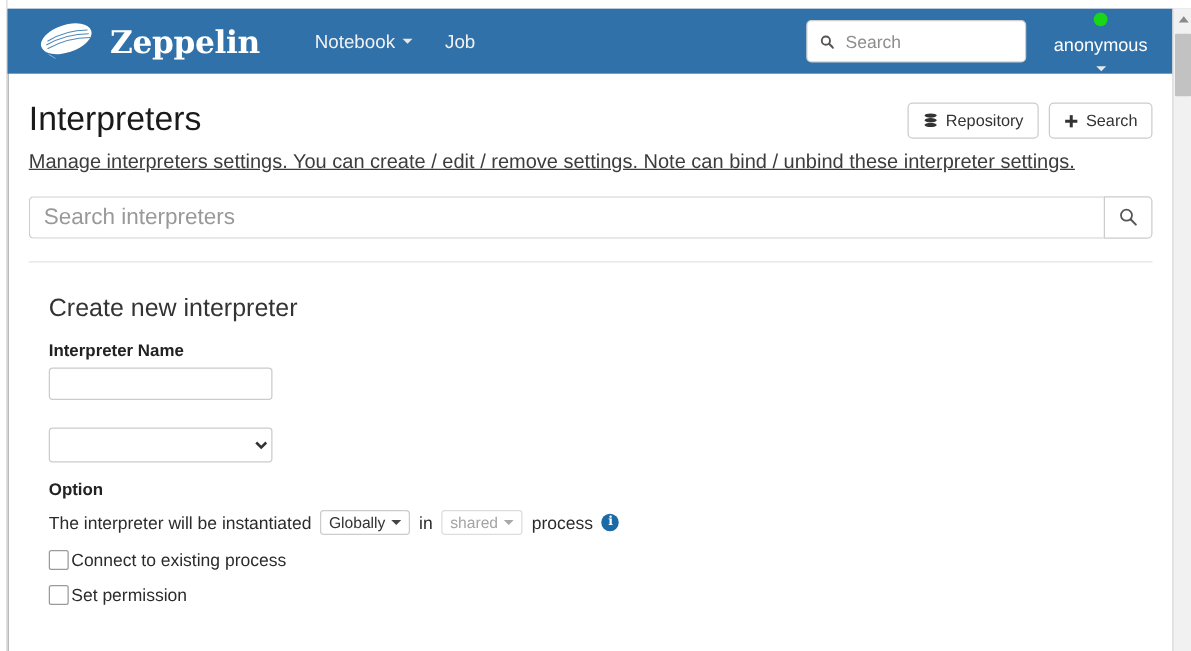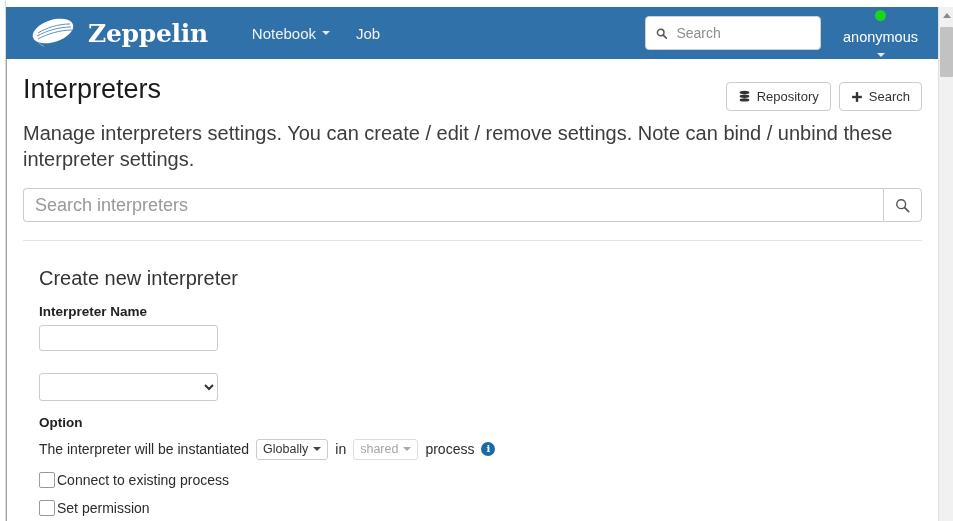--- a/index.html
+++ b/index.html
@@ -129,21 +129,21 @@
     position: absolute;
     left: 7px; top: 59px;
     width: 931px;
     height: 462px;
     background: #ffffff;
     padding: 0 16px;
   }
 
   .page-head {
     display: flex;
-    align-items: flex-start;
+    align-items: flex-end;
     padding-top: 14px;
   }
   .page-title {
     font-size: 27px;
     color: #1a1a1a;
     font-weight: normal;
     margin: 0;
     line-height: 1.2;
   }
   .head-actions {
@@ -163,24 +163,25 @@
     align-items: center;
     gap: 6px;
     cursor: pointer;
     font-family: "Liberation Sans", sans-serif;
     line-height: 1;
     white-space: nowrap;
   }
   .btn svg { display: block; }
 
   .page-desc {
-    font-size: 20px;
+    font-size: 16px;
     color: #3c3c3c;
     margin: 9px 0 0 0;
     line-height: 1.3;
+    text-decoration: underline;
   }
 
   
   .search-row {
     margin-top: 16px;
     display: flex;
     width: 899px;
     height: 34px;
   }
   .search-row input {

